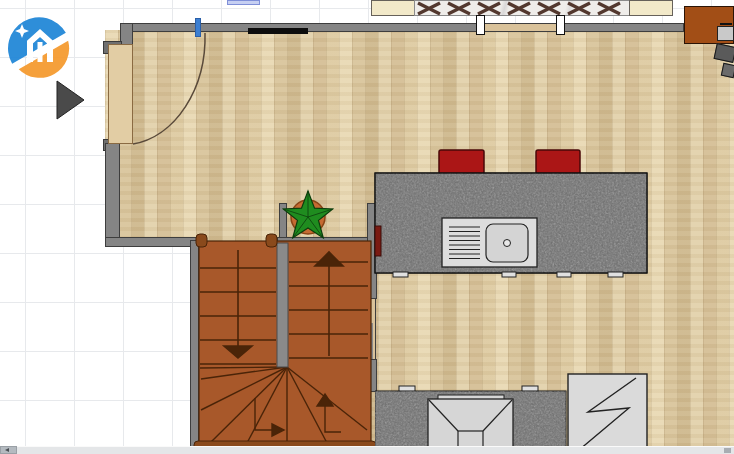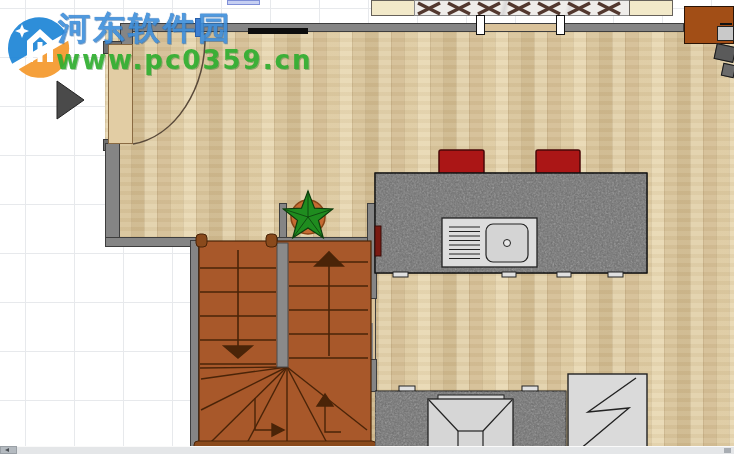--- a/index.html
+++ b/index.html
@@ -233,21 +233,19 @@
 
   <svg class="abs" style="left:4px;top:12px;opacity:.95;" width="72" height="72" viewBox="0 0 72 72">
     <g transform="rotate(-30 36 38)">
       <path d="M 5 36 A 31 31 0 0 1 67 36 Z" fill="#2388d8"></path>
       <path d="M 8 44 A 29.5 29.5 0 0 0 65 44 Z" fill="#f59b31"></path>
     </g>
     <path d="M18 12 L20 17 L25 19 L20 21 L18 26 L16 21 L11 19 L16 17 Z" fill="#ffffff"></path>
     <path d="M26 50 L26 30 L36 21 L46 30 L46 50" fill="none" stroke="#ffffff" stroke-width="6"></path>
     <line x1="36" y1="30" x2="36" y2="50" stroke="#ffffff" stroke-width="5"></line>
   </svg>
-  <div class="abs wm-name">河东软件园</div>
-  <div class="abs wm-url">www.pc0359.cn</div>
 
   <div class="abs hscroll"></div>
   <div class="abs hscroll-btn"></div>
   <div class="abs hscroll-arrow"></div>
   <div class="abs hscroll-grip"></div>
 
 </div>
 
 </body></html>

